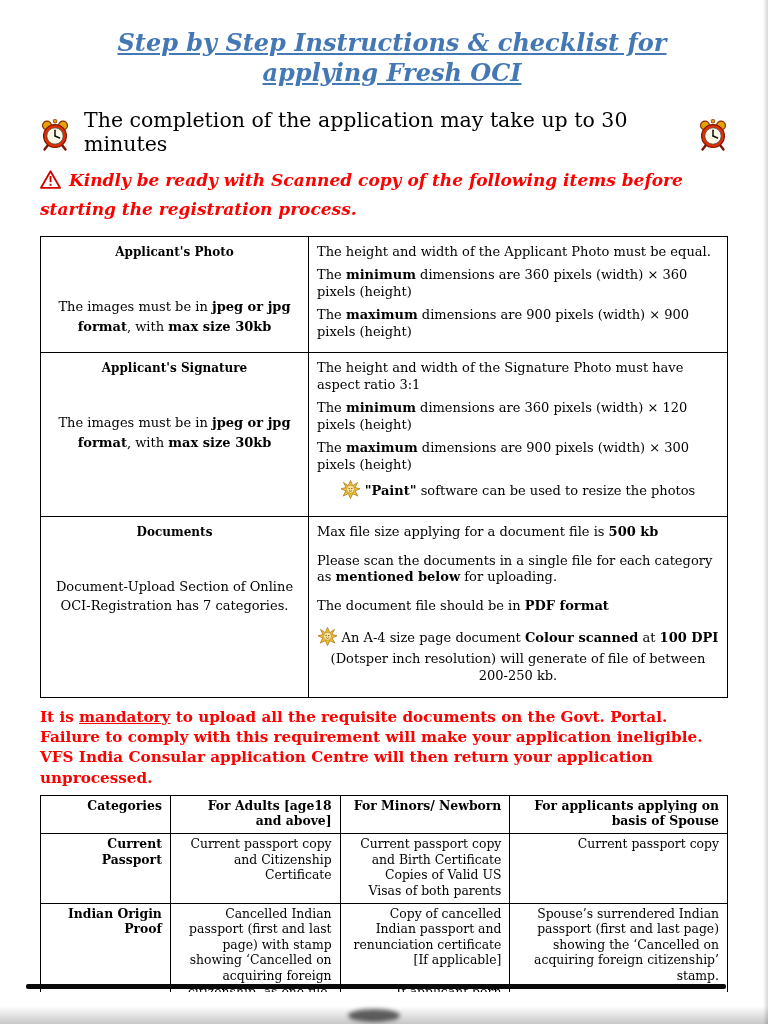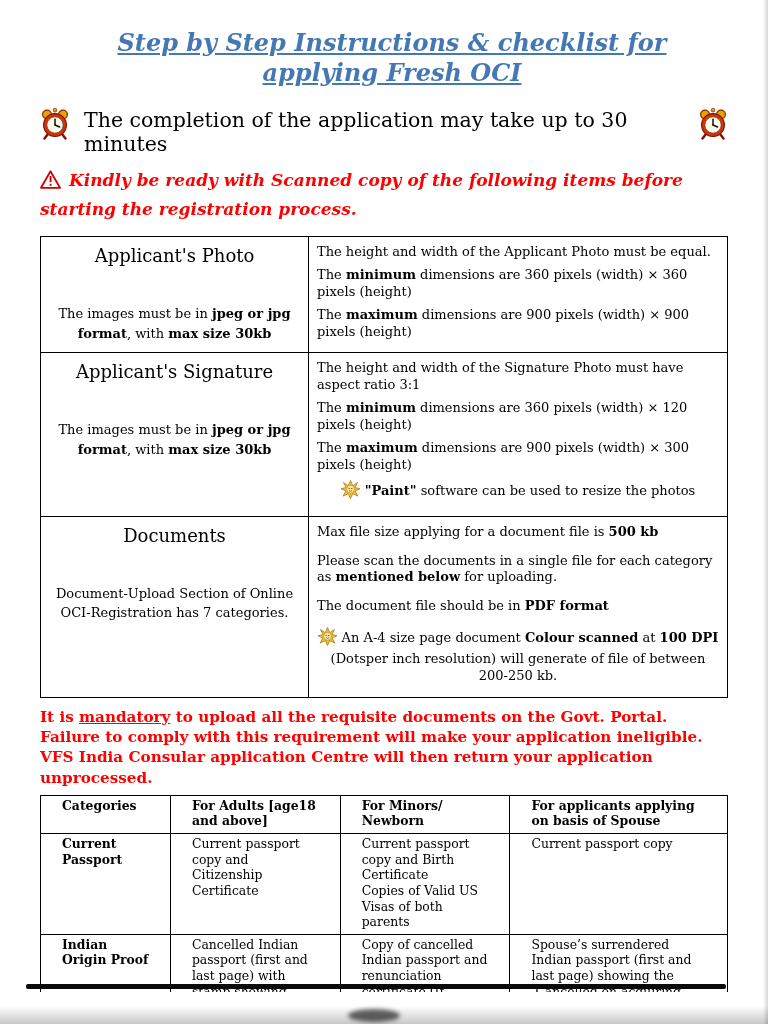--- a/index.html
+++ b/index.html
@@ -12,51 +12,51 @@
   .b { font-weight: bold; }
   .u { text-decoration: underline; }
   .inner { padding: 28px 40px 0; }
 
   .title {
     text-align: center; font-size: 24px; line-height: 1.25;
     font-weight: bold; font-style: italic;
     color: var(--title-blue, #4478b5); text-decoration: underline; margin-left: 16px;
   }
   .clock-line {
-    display: flex; align-items: flex-start; justify-content: center;
+    display: flex; align-items: flex-end; justify-content: center;
     gap: 14px; margin-top: 20px; font-size: 20.5px;
   }
   .warning {
     margin-top: 12px; text-align: left; color: var(--alert-red, #ff0000);
     font-weight: bold; font-style: italic; font-size: 17px; line-height: 1.5;
   }
   .warning .wicon { display: inline-block; vertical-align: -3px; margin-right: 8px; }
 
   table { border-collapse: collapse; width: 688px; margin: 14px auto 0; }
   .t1 td { border: 1.2px solid #000; vertical-align: top; padding: 6px 8px; font-size: 13px; }
   .t1 td.left { width: 268px; text-align: center; }
-  .cellhead { font-weight: normal; font-size: 18px; margin-top: 2px; }
+  .cellhead { font-weight: bold; font-size: 12px; margin-top: 2px; }
   .cellnote { margin-top: 38px; line-height: 1.5; }
   .t1 td.right p { margin: 1px 0 6px; line-height: 1.3; }
   .t1 td.right p.sp { margin-bottom: 12px; }
   tr.r1 td { height: 92px; }
   tr.r2 td { height: 100px; }
   tr.r3 td { height: 146px; }
   .cnote { text-align: center; margin-top: 6px; }
   .cnote .sicon { display: inline-block; vertical-align: -4px; margin-right: 5px; }
 
   .mandatory {
     width: 688px; margin: 9px auto 0; color: var(--alert-red, #ff0000);
     font-weight: bold; font-size: 15.2px; line-height: 1.33; text-align: left;
   }
 
   .t2 { margin-top: 7px; font-size: 12.4px; }
   .t2 th, .t2 td {
-    border: 1.2px solid #000; vertical-align: top; text-align: left;
-    padding: 2px 21px 4px; line-height: 1.26; font-weight: normal;
+    border: 1.2px solid #000; vertical-align: top; text-align: right;
+    padding: 2px 8px 4px; line-height: 1.26; font-weight: normal;
   }
   .t2 th { font-weight: bold; }
   .t2 td.cat { font-weight: bold; }
   .c0 { width: 130px; } .c1 { width: 170px; } .c2 { width: 170px; } .c3 { width: 218px; }
   .t2 tr.h th { height: 34px; }
   .t2 tr.cr1 td { height: 58px; }
   .t2 tr.cr2 td { height: 238px; }
 
   .scan-line { position: absolute; left: 26px; top: 984px; width: 700px; height: 5px; background: #0a0a0a; border-radius: 2px; }
   .scan-cover { position: absolute; left: 0; top: 992px; right: 0; bottom: 0; background: #fff; }

